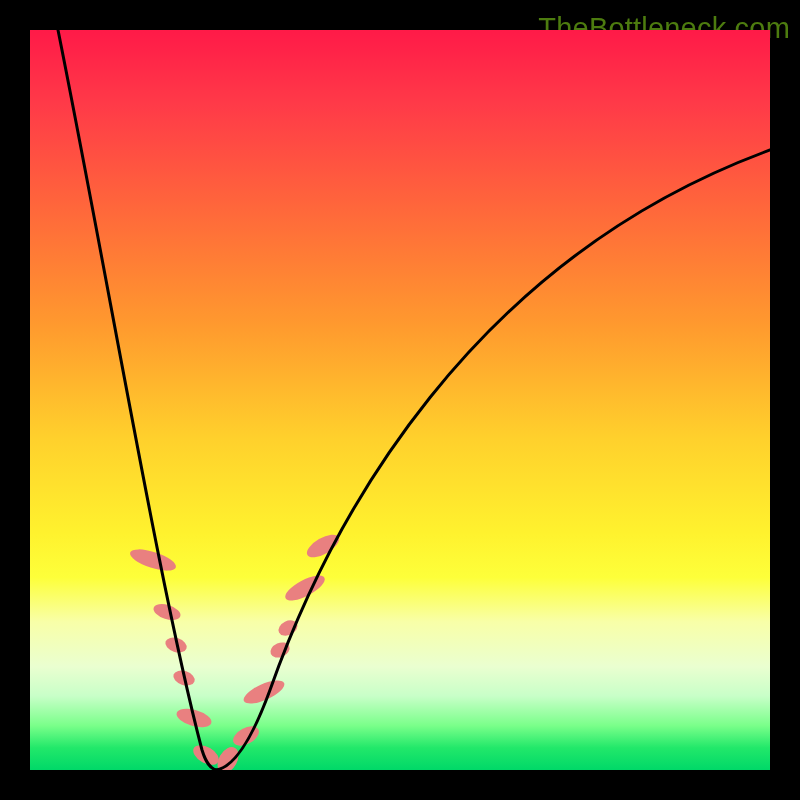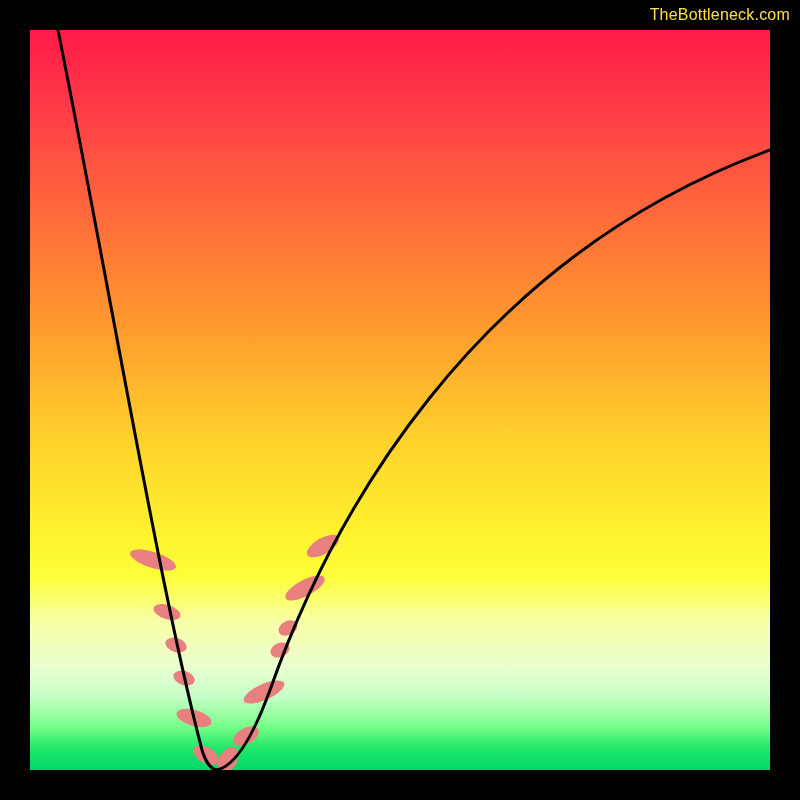--- a/index.html
+++ b/index.html
@@ -34,24 +34,24 @@
       #f8ffa8 80%,
       #eaffd0 86%,
       #c8ffc8 90%,
       #7aff8a 94%,
       #22e86a 97%,
       #00d868 100%
     );
   }
   .attrib {
     position: absolute;
-    top: 6px;
+    top: 12px;
     right: 10px;
-    color: #fde047;
-    font-size: 16px;
+    color: #4d7c0f;
+    font-size: 29px;
     letter-spacing: 0.2px;
     font-weight: 400;
   }
   svg.curve {
     position: absolute;
     inset: 0;
   }
 </style>
 </head>
 <body>

